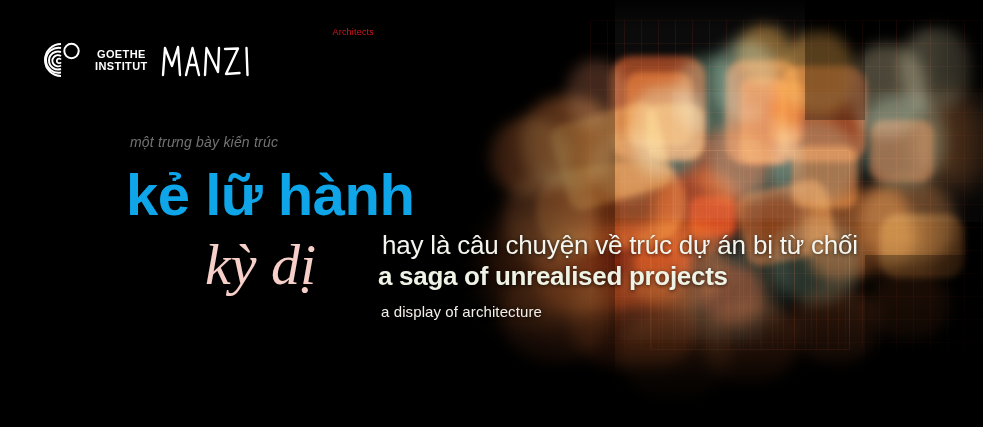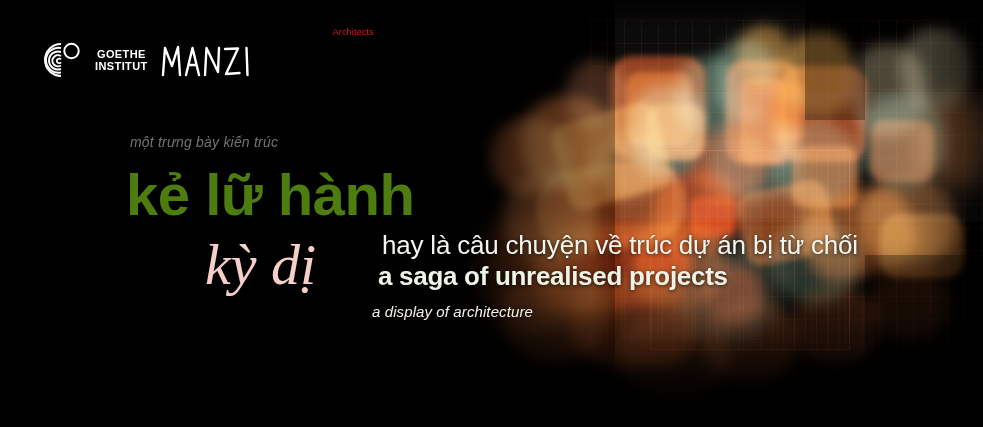--- a/index.html
+++ b/index.html
@@ -96,21 +96,21 @@
   }
 
   
   .kicker{
     position:absolute;left:130px;top:134px;
     color:#737373;font-size:14px;font-style:italic;letter-spacing:.2px;
     font-family:"Liberation Sans", sans-serif;white-space:nowrap;
   }
   .title1{
     position:absolute;left:126px;top:163px;
-    color:#4d7c0f;font-size:58px;line-height:64px;font-weight:bold;
+    color:#0ea5e9;font-size:58px;line-height:64px;font-weight:bold;
     letter-spacing:-0.5px;white-space:nowrap;
     font-family:"Liberation Sans", sans-serif;
   }
   .title2{
     position:absolute;left:205px;top:224px;
     color:#f6cfc8;font-size:58px;line-height:64px;font-style:italic;font-weight:300;
     letter-spacing:0px;white-space:nowrap;
     font-family:"Liberation Serif", serif;
     margin-top:9px;
   }
@@ -122,22 +122,22 @@
     text-shadow:0 1px 4px rgba(0,0,0,.75);
   }
   .sub-en{
     position:absolute;left:378px;top:261px;
     color:#eef3e6;font-size:26px;line-height:30px;font-weight:bold;
     letter-spacing:-0.3px;white-space:nowrap;
     font-family:"Liberation Sans", sans-serif;
     text-shadow:0 1px 4px rgba(0,0,0,.75);
   }
   .tagline{
-    position:absolute;left:372px;top:303px;
-    color:#f4efe9;font-size:15px;font-style:italic;letter-spacing:.1px;white-space:nowrap;
+    position:absolute;left:381px;top:303px;
+    color:#f4efe9;font-size:15px;letter-spacing:.1px;white-space:nowrap;
     font-family:"Liberation Sans", sans-serif;
     text-shadow:0 1px 4px rgba(0,0,0,.8);
   }
 </style>
 </head>
 <body>
 
 <div id="poster">
 
   <div class="art">

